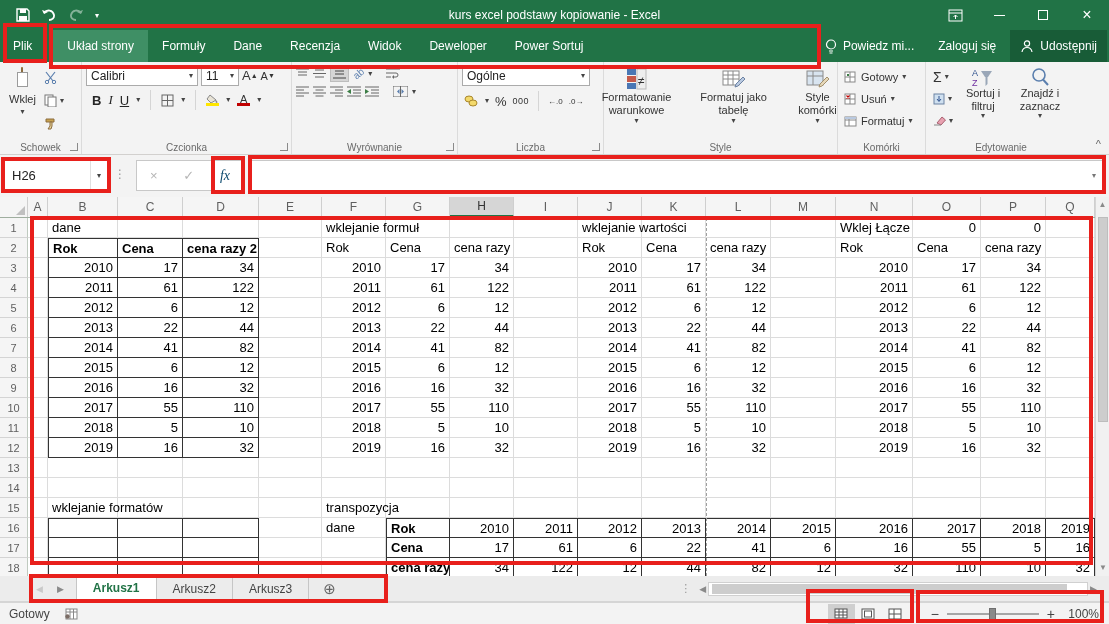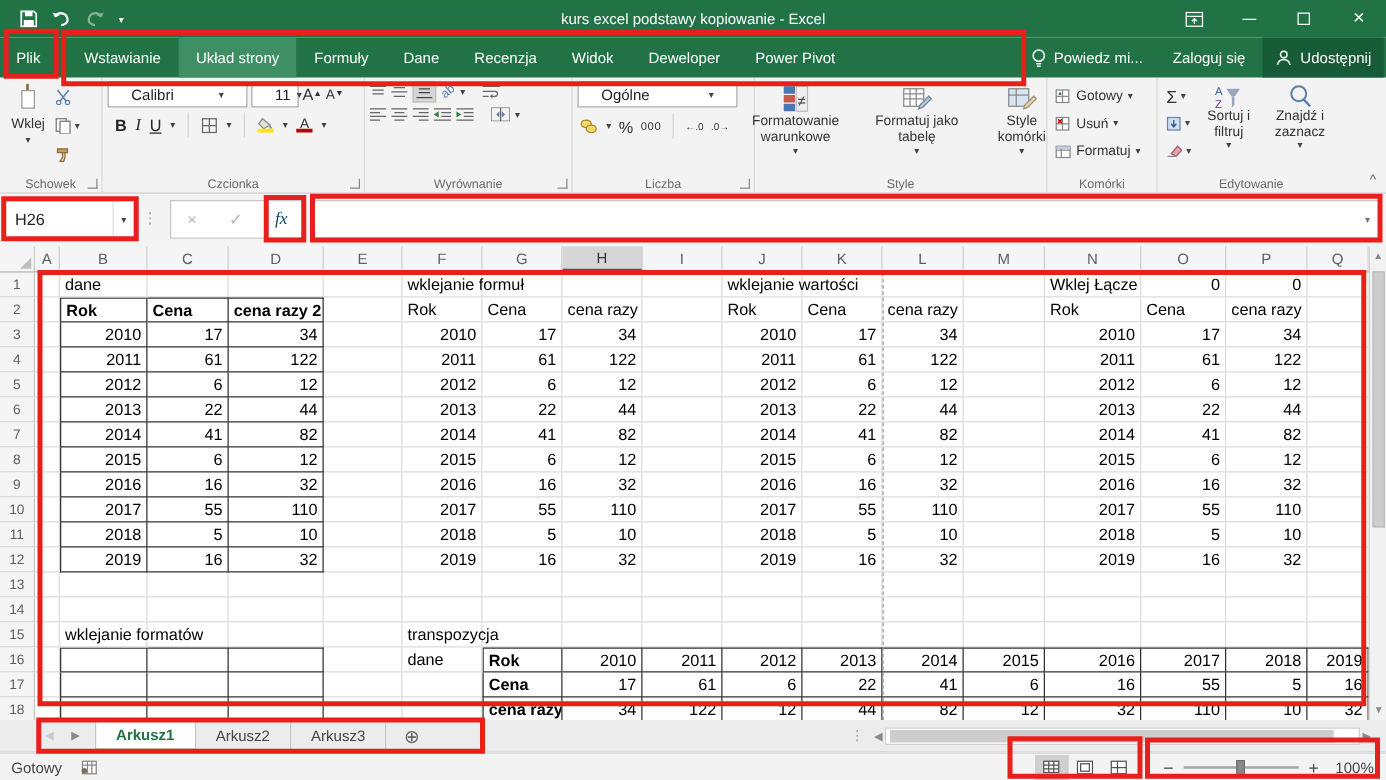--- a/index.html
+++ b/index.html
@@ -26,21 +26,21 @@
 .trbtn{display:flex;align-items:center;gap:6px;padding:0 10px;height:32px;font-size:12px}
 .trbtn.share{background:#185c37}
 
 .ribbon{position:absolute;left:0;top:62px;width:1109px;height:93px;background:#f3f3f3;border-bottom:1px solid #d2d0ce;display:flex;z-index:9}
 .rgroup{position:relative;border-right:1px solid #dbdbdb;padding:3px 4px 14px 4px;display:flex;align-items:flex-start}
 .glabel{position:absolute;bottom:1px;left:0;right:0;text-align:center;font-size:10px;color:#696969}
 .launcher{position:absolute;bottom:3px;right:3px;width:8px;height:8px;border-right:1px solid #8a8a8a;border-bottom:1px solid #8a8a8a}
 .bigbtn{display:flex;flex-direction:column;align-items:center;justify-content:flex-start;gap:2px;padding:3px 5px;font-size:11px;color:#333;text-align:center;line-height:1.2}
 .smallbtn{height:21px;display:flex;align-items:center;gap:3px;padding:0 3px;color:#333}
 .ibox{display:inline-flex;align-items:center;justify-content:center}
-.selbox{background:#fff;border:1px solid #ababab;height:21px;display:flex;align-items:center;font-size:12px;padding:0 18px;color:#222}
+.selbox{background:#fff;border:1px solid #ababab;height:21px;display:flex;align-items:center;font-size:12px;padding:0 4px;color:#222}
 .selbox .caret{margin-left:auto;padding-left:5px}
 .col{display:flex;flex-direction:column}
 .row{display:flex;align-items:center}
 .vsep{width:1px;height:20px;background:#d5d5d5;margin:0 3px}
 .clipboard{width:16px;height:21px;background:#c9a063;border:1px solid #8c6d3f;border-radius:2px;position:relative}
 .clippage{position:absolute;left:4px;top:4px;width:11px;height:15px;background:#fff;border:1px solid #9b9b9b}
 .bld{font-weight:bold}.itl{font-style:italic}.und{text-decoration:underline}
 .colorbar{width:13px;height:3px;margin-top:-1px}
 .stylebtn{display:flex;flex-direction:column;align-items:center;gap:1px;padding:3px 7px;font-size:11px;color:#333;text-align:center;line-height:1.15}
 .cellbtn{height:20px;display:flex;align-items:center;gap:4px;font-size:11px;color:#333;padding:0 2px}
@@ -142,28 +142,27 @@
     <span class="winbtn">
         <span class="maxbox"></span>
       </span>
     <span class="winbtn" style="font-size:16px">×</span>
   </div>
 </div>
 
 <div class="tabrow">
   <div class="rtab file">Plik</div>
   <div id="ribbonTabs" style="display:flex">
-      <div class="rtab">Wstawianie</div>
       <div class="rtab hov">Układ strony</div>
       <div class="rtab">Formuły</div>
       <div class="rtab">Dane</div>
       <div class="rtab">Recenzja</div>
       <div class="rtab">Widok</div>
       <div class="rtab">Deweloper</div>
-      <div class="rtab">Power Pivot</div>
+      <div class="rtab">Power Sortuj</div>
     </div>
   <div class="tabrow-right">
     <span class="trbtn">
       <span class="ibox">
         <svg width="12" height="15" viewBox="0 0 12 15">
             <circle cx="6" cy="5.5" r="4.5" fill="none" stroke="#fff" stroke-width="1.2"></circle>
             <path d="M4 12h4M4.5 14h3" stroke="#fff" stroke-width="1.2"></path>
           </svg>
       </span>
       <span>Powiedz mi...</span>

